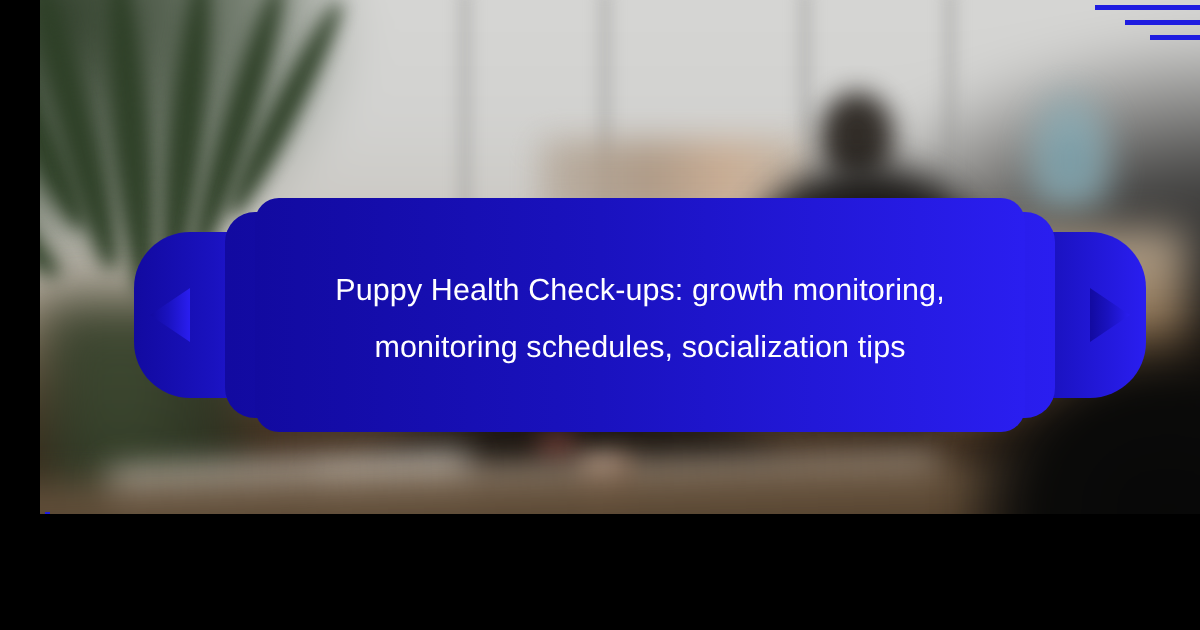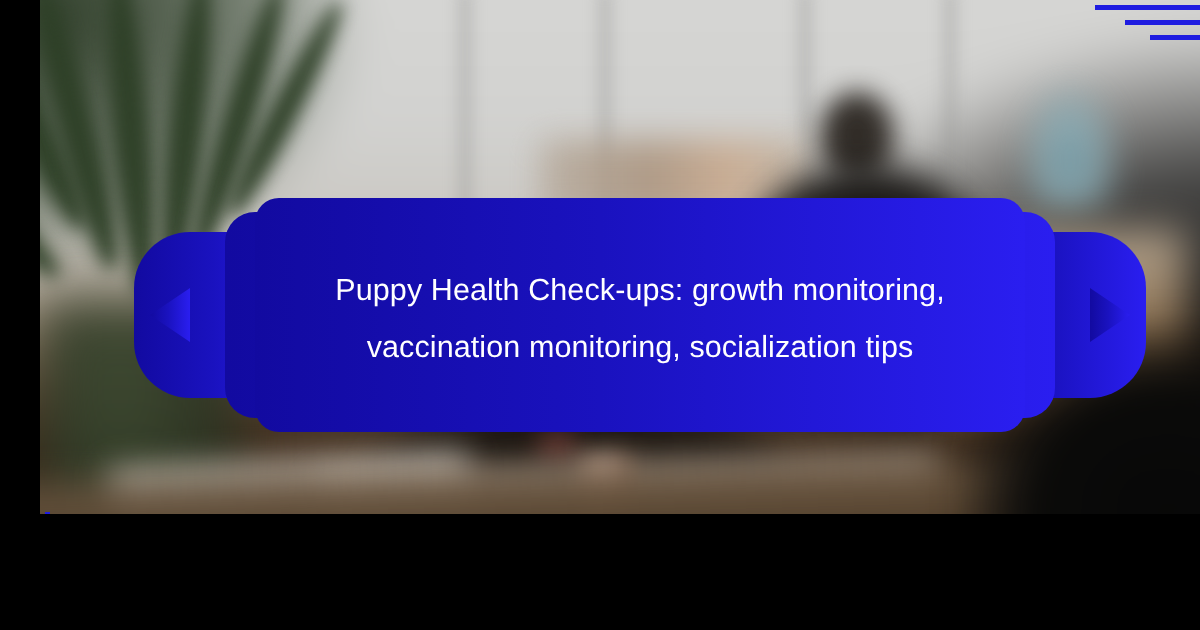--- a/index.html
+++ b/index.html
@@ -259,16 +259,16 @@
       <path fill="url(#banner-grad)" d="M 1090,315 L 1050,288 L 1050,342 Z"></path>
     </g>
 
     <rect x="185" y="212" width="830" height="206" rx="30" ry="30" fill="url(#banner-grad)"></rect>
 
     <rect x="215" y="198" width="770" height="234" rx="24" ry="24" fill="url(#banner-grad)"></rect>
   </svg>
 
   <div class="banner-text">
     <div>Puppy Health Check-ups: growth monitoring,</div>
-    <div>vaccination monitoring, socialization tips</div>
+    <div>monitoring schedules, socialization tips</div>
   </div>
 
 </div>
 
 </body></html>

